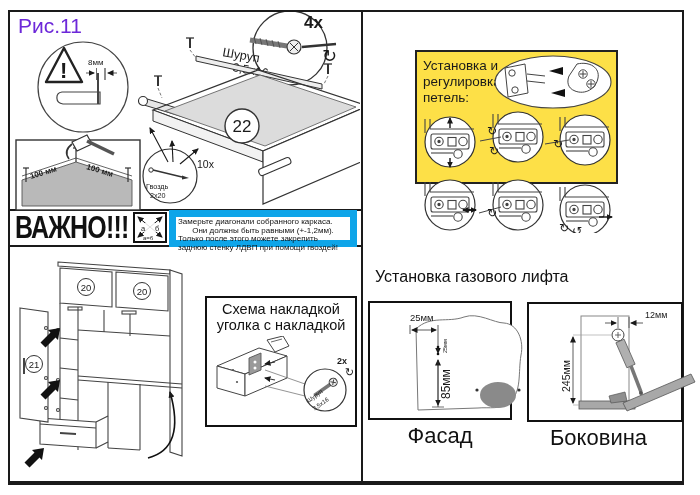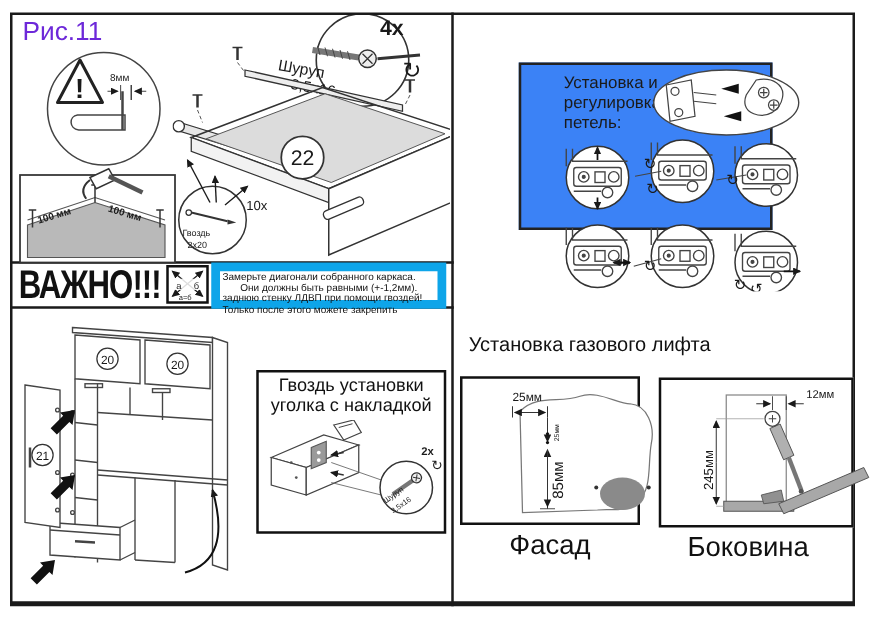--- a/index.html
+++ b/index.html
@@ -10,21 +10,21 @@
   .vdiv{left:361px;top:10px;width:2px;height:475px;background:#1a1a1a;}
   .hline{left:8px;width:355px;height:2px;background:#1a1a1a;}
   .figtitle{font-size:21px;color:#6d28d9;}
   svg text{font-family:"Liberation Sans",sans-serif;fill:#1a1a1a;}
   .rot{font-family:"DejaVu Sans",sans-serif;}
   .vajno{font-size:32px;font-weight:bold;letter-spacing:-1px;transform:scaleX(0.78);transform-origin:left top;white-space:nowrap;}
   .vtext{left:169px;top:210px;width:188px;height:37px;border:7px solid #0ea5e9;box-sizing:border-box;font-size:8px;line-height:8.6px;padding:1px 2px;}
   .vtext .c{text-align:center;}
   .callout{left:205px;top:296px;width:152px;height:131px;border:2px solid #111;box-sizing:border-box;background:#fff;}
   .callout .t{font-size:14.5px;line-height:16px;text-align:center;margin-top:3px;}
-  .hingebox{left:415px;top:50px;width:203px;height:134px;border:2px solid #222;box-sizing:border-box;background:#3b82f6;padding-left:28px;}
+  .hingebox{left:415px;top:50px;width:203px;height:134px;border:2px solid #222;box-sizing:border-box;background:#fde047;}
   .gastitle{left:375px;top:268px;width:290px;text-align:left;font-size:16px;}
   .gbox{border:2px solid #111;box-sizing:border-box;background:#fff;padding-left:32px;}
   .glabel{text-align:center;font-size:22px;}
 </style>
 </head>
 <body>
 
 <svg width="0" height="0" style="position:absolute" aria-hidden="true">
   <defs>
     <marker id="arw" markerUnits="userSpaceOnUse" markerWidth="7" markerHeight="7" refX="5.5" refY="3" orient="auto">
@@ -169,22 +169,22 @@
       <rect x="5" y="9" width="20" height="9" fill="#fff" opacity="0.85"></rect>
       <text x="6" y="17" font-size="7.5">а</text>
       <text x="20" y="17" font-size="7.5">б</text>
       <text x="8" y="26" font-size="6">а=б</text>
     </svg>
   </div>
 
   <div class="abs vtext">
     <div>Замерьте диагонали собранного каркаса.</div>
     <div class="c">Они должны быть равными (+-1,2мм).</div>
+    <div>Только после этого можете закрепить</div>
     <div>заднюю стенку ЛДВП при помощи гвоздей!</div>
-    <div>Только после этого можете закрепить</div>
   </div>
 
   <svg class="abs" style="left:12px;top:250px" width="200" height="236" viewBox="0 0 200 236">
     <g fill="none" stroke="#444" stroke-width="1.1">
 
       <polygon points="46,12 158,20 158,24 46,16" fill="#fff"></polygon>
       <polygon points="158,20 170,24 170,206 158,202" fill="#fff"></polygon>
       <polygon points="48,18 100,22 100,57 48,53" fill="#fff"></polygon>
       <polygon points="104,22 156,26 156,61 104,57" fill="#fff"></polygon>
       <rect x="56" y="57" width="14" height="3"></rect>
@@ -235,21 +235,21 @@
     <g fill="#111">
       <polygon points="48,78 46,90 43.5,87.5 33.5,97.5 28.5,92.5 38.5,82.5 36,80"></polygon>
       <polygon transform="translate(0,52)" points="48,78 46,90 43.5,87.5 33.5,97.5 28.5,92.5 38.5,82.5 36,80"></polygon>
       <polygon transform="translate(-16,120)" points="48,78 46,90 43.5,87.5 33.5,97.5 28.5,92.5 38.5,82.5 36,80"></polygon>
     </g>
     <path d="M136,208 Q174,198 158,142" fill="none" stroke="#111" stroke-width="1.6" marker-end="url(#arw)"></path>
   </svg>
 
 
   <div class="abs callout">
-    <div class="t">Гвоздь установки</div>
+    <div class="t">Схема накладкой</div>
     <div class="t" style="margin-top:0">уголка с накладкой</div>
     <svg style="position:absolute;left:2px;top:38px" width="146" height="88" viewBox="0 0 146 88">
       <g fill="#fff" stroke="#444" stroke-width="1">
         <path d="M8,30 L50,12 L78,20 L36,38 Z"></path>
         <path d="M8,30 L36,38 L36,60 L8,52 Z"></path>
         <path d="M36,38 L78,20 L78,42 L36,60 Z"></path>
         <path d="M58,4 L74,0 L80,10 L66,16 Z"></path>
         <path d="M62,6 L73,3" stroke-width="0.8"></path>
       </g>
       <g>

